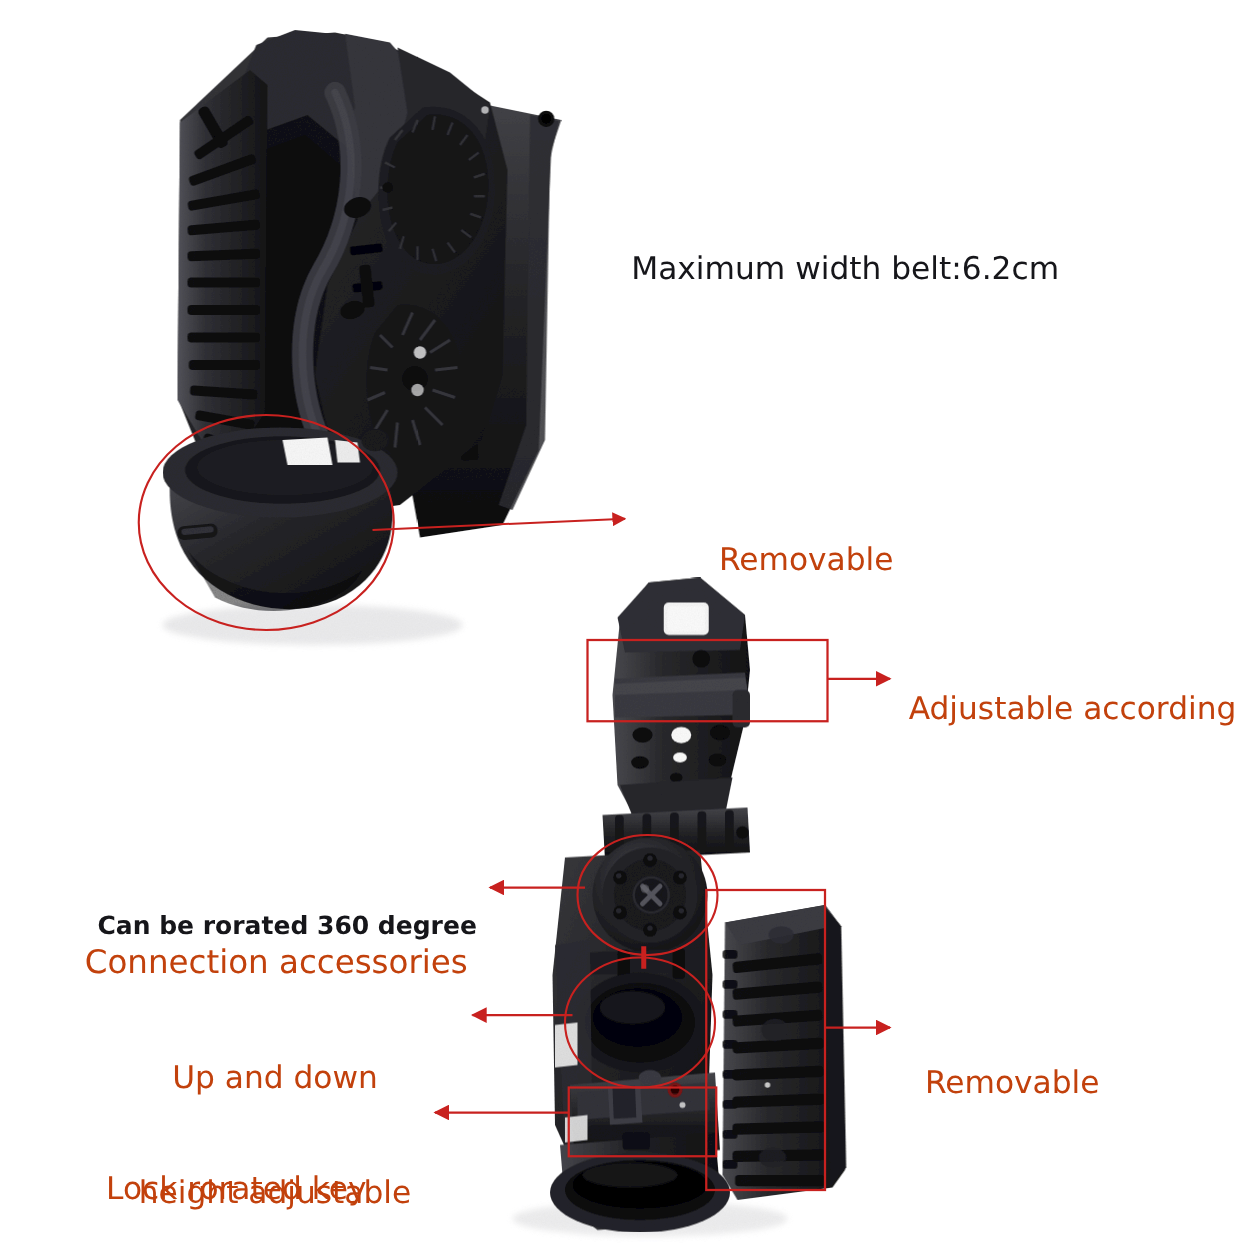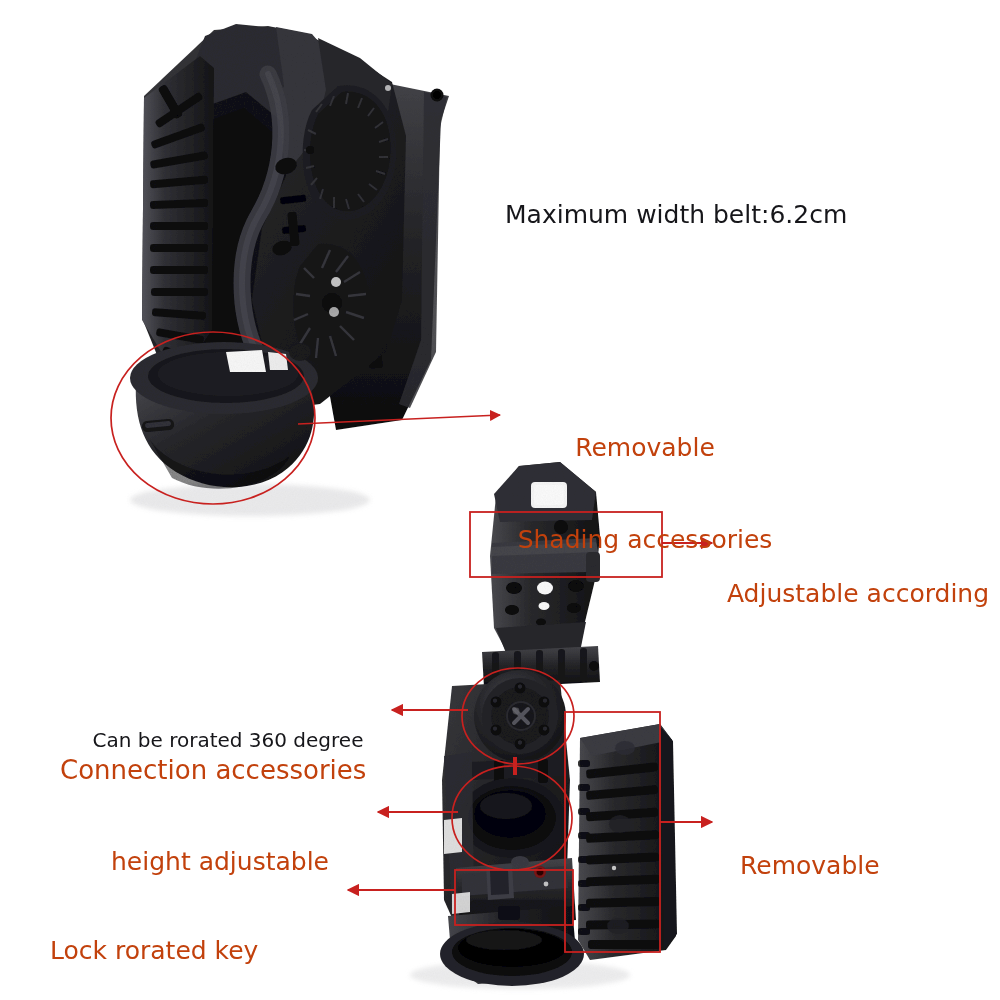--- a/index.html
+++ b/index.html
@@ -9,21 +9,21 @@
     font-family:"DejaVu Sans", sans-serif;
     overflow:hidden;
     position:relative;
   }
   #stage{position:absolute;inset:0;width:1000px;height:748px;}
   .layer{position:absolute;inset:0;width:1000px;height:1000px;}
   .txt{position:absolute;white-space:pre;line-height:1.22;}
   .red{color:#c2410c;}
   .black{color:#16161a;}
   .center{text-align:center;}
-  .right{text-align:left;}
+  .right{text-align:center;}
   .left{text-align:left;}
   svg{display:block;}
   .nosel{user-select:none;}
 </style>
 </head>
 <body>
 
 <div id="stage" class="nosel">
 
   <svg class="layer" viewBox="0 0 1000 1000" width="1000" height="1000">
@@ -384,33 +384,33 @@
       <line x1="660" y1="822" x2="712" y2="822" stroke-width="1.8" marker-end="url(#ar-r)"></line>
     </g>
   </svg>
 
   <div class="layer">
 
     <div class="txt black left" style="left:505px;top:200px;font-size:25px;">Maximum width belt:6.2cm</div>
 
     <div class="txt red center" style="left:500px;top:372px;width:290px;font-size:25px;">
       <div>Removable</div>
-      <div>Shading accessories</div>
-    </div>
-
-    <div class="txt red center" style="left:716px;top:518px;width:284px;font-size:25px;">
+    </div>
+
+    <div class="txt red center" style="left:716px;top:491px;width:284px;font-size:25px;">
       <div>Adjustable according</div>
     </div>
 
     <div class="txt red right" style="left:60px;top:692px;width:322px;font-size:26px;">
       <div>Connection accessories</div>
     </div>
-    <div class="txt black center" style="left:78px;top:728px;width:300px;font-size:20px;">Can be rorated 360 degree</div>
+    <div class="txt black center" style="left:78px;top:728px;width:300px;font-size:20px;font-weight:bold;">Can be rorated 360 degree</div>
 
     <div class="txt red center" style="left:70px;top:786px;width:300px;font-size:25px;">
+      <div>Up and down</div>
       <div>height adjustable</div>
     </div>
 
     <div class="txt red right" style="left:50px;top:875px;width:278px;font-size:25px;">
       <div>Lock rorated key</div>
     </div>
 
     <div class="txt red left" style="left:740px;top:790px;width:250px;font-size:25px;">
       <div>Removable</div>
     </div>

